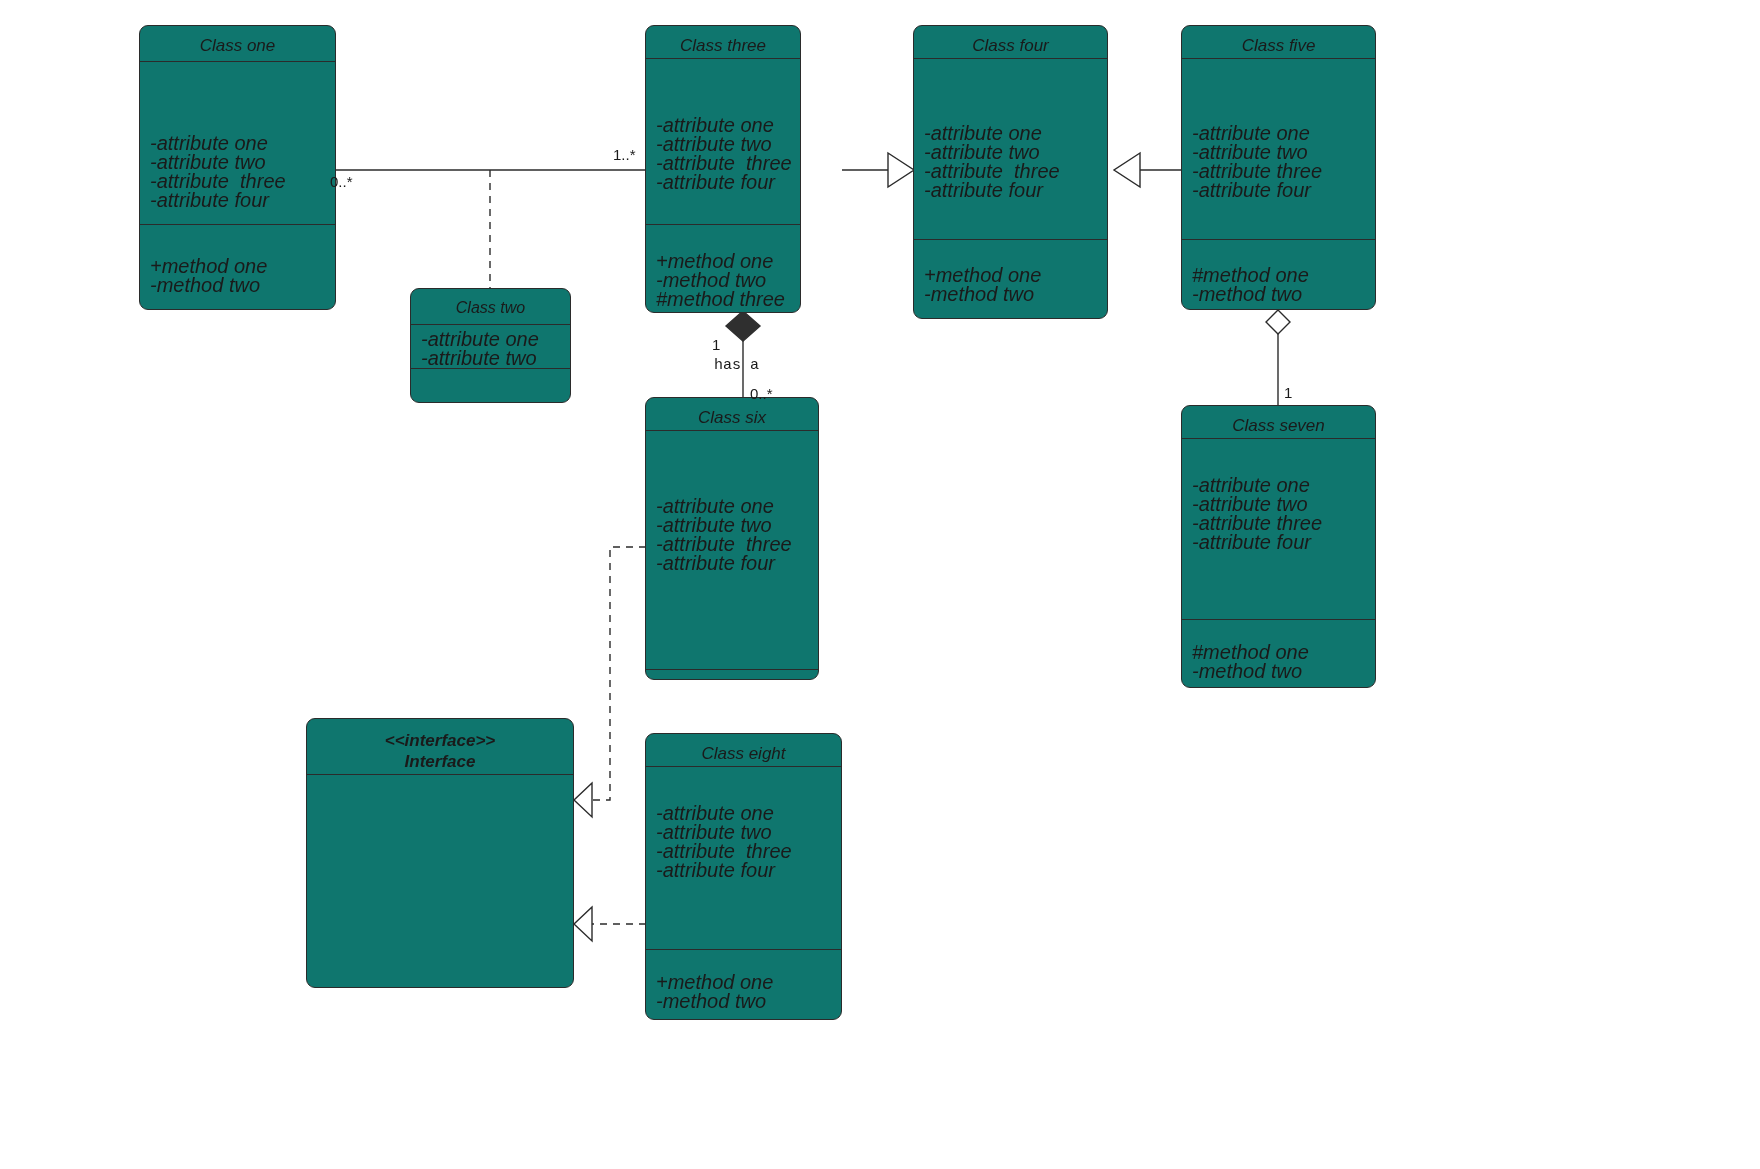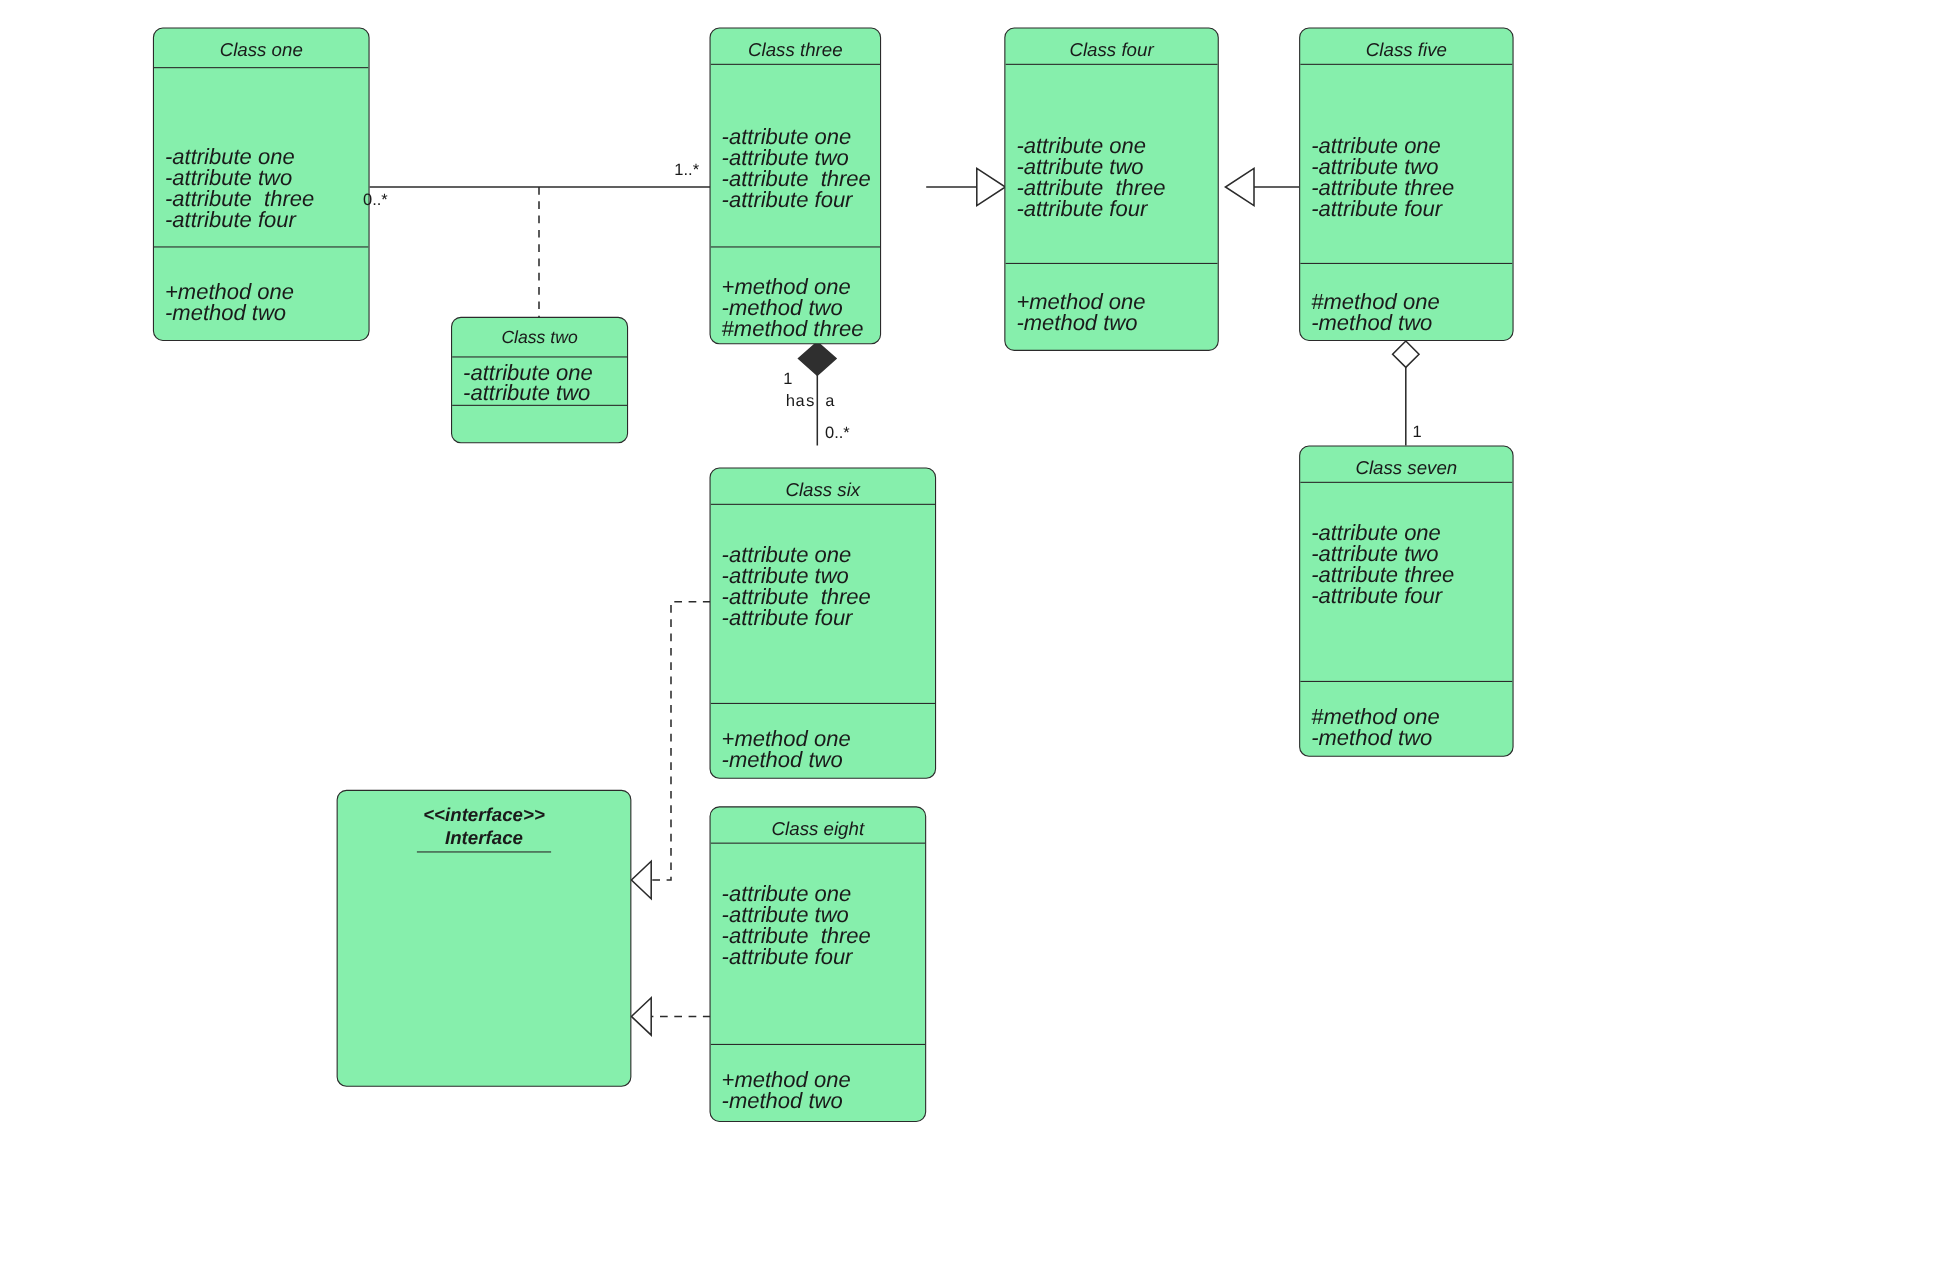--- a/index.html
+++ b/index.html
@@ -22,21 +22,21 @@
     position: absolute;
     left: 0;
     top: 0;
     width: 1760px;
     height: 1169px;
     pointer-events: none;
   }
   .uml-class {
     position: absolute;
     box-sizing: border-box;
-    background: #86efac;
+    background: #0f766e;
     border: 1.3px solid #2b2b2b;
     border-radius: 9px;
     display: flex;
     flex-direction: column;
     overflow: hidden;
   }
   .cls-title {
     box-sizing: border-box;
     text-align: center;
     font-style: italic;
@@ -191,21 +191,21 @@
       </div>
     </div>
     <div class="cls-section divider" style="flex:1;">
       <div class="lines" style="top:26px;">
         <div>#method one</div>
         <div>-method two</div>
       </div>
     </div>
   </div>
 
-  <div class="uml-class" style="left:645px; top:425px; width:206px; height:283px;">
+  <div class="uml-class" style="left:645px; top:397px; width:174px; height:283px;gap:29px;">
     <div class="cls-title" style="height:33px;">Class six</div>
     <div class="cls-section" style="height:180px;">
       <div class="lines" style="top:37px;">
         <div>-attribute one</div>
         <div>-attribute two</div>
         <div>-attribute  three</div>
         <div>-attribute four</div>
       </div>
     </div>
     <div class="cls-section divider" style="flex:1;">
@@ -227,21 +227,21 @@
       </div>
     </div>
     <div class="cls-section divider" style="flex:1;">
       <div class="lines" style="top:23px;">
         <div>#method one</div>
         <div>-method two</div>
       </div>
     </div>
   </div>
 
-  <div class="uml-class" style="left:306px; top:718px; width:268px; height:270px;align-items:center;">
+  <div class="uml-class" style="left:306px; top:718px; width:268px; height:270px;">
     <div class="cls-title iface" style="height:56px;">&lt;&lt;interface&gt;&gt;
 Interface</div>
   </div>
 
   <div class="uml-class" style="left:645px; top:733px; width:197px; height:287px;">
     <div class="cls-title" style="height:33px;">Class eight</div>
     <div class="cls-section" style="height:182px;">
       <div class="lines" style="top:37px;">
         <div>-attribute one</div>
         <div>-attribute two</div>

